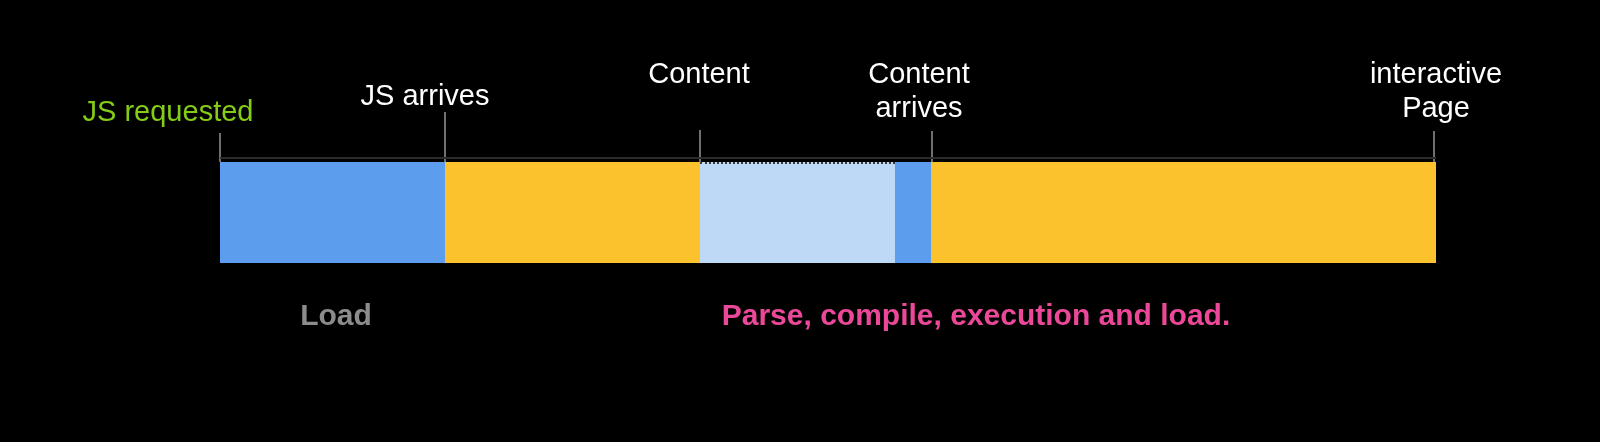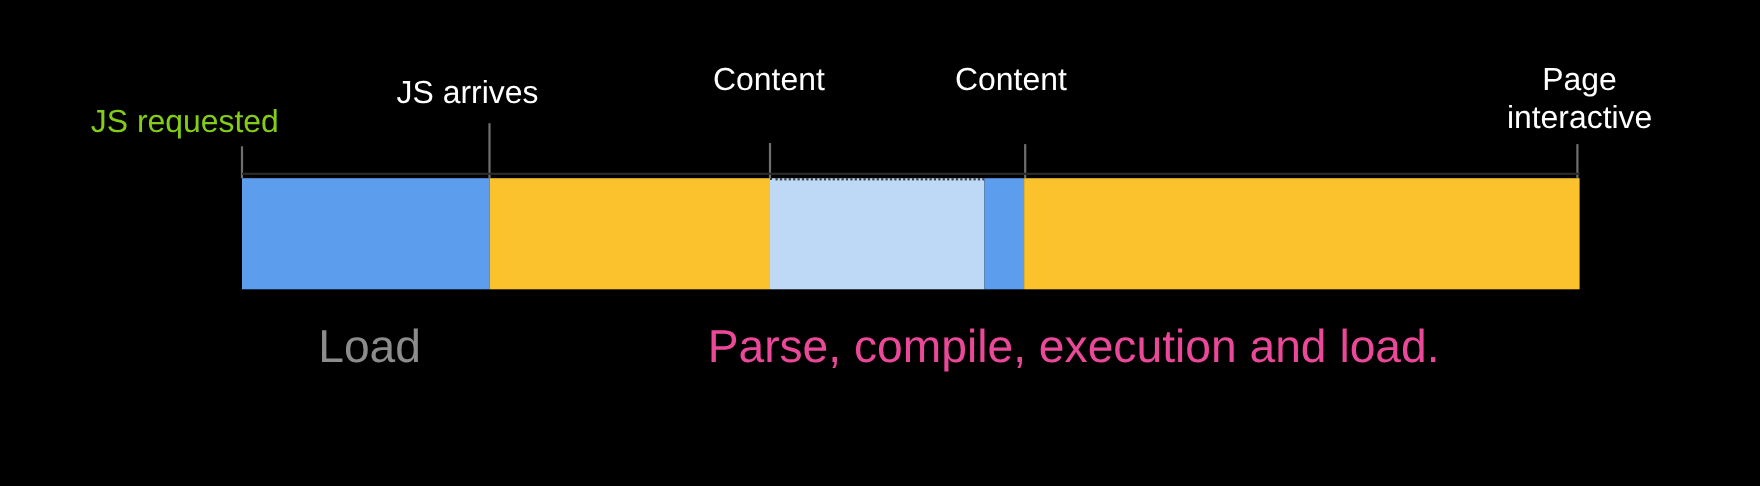--- a/index.html
+++ b/index.html
@@ -34,51 +34,52 @@
   .segment { height: 100%; box-sizing: border-box; }
   .segment.dotted-top { border-top: 2px dotted #3a3a3a; }
   .bar-topline {
     position: absolute;
     height: 2px;
     background: #2b2b2b;
   }
   .caption {
     position: absolute;
     transform: translateX(-50%);
-    font-size: 42px;
+    font-size: 30px;
     line-height: 52px;
     color: #8c8c8c;
     white-space: nowrap;
-    font-weight: 400;
+    font-weight: 700;
   }
 </style>
 </head>
 <body>
 
 <div class="stage" style="background: rgb(0, 0, 0);">
   <div class="markers-layer">
       <div class="marker-label" style="left: 168px; top: 94px; color: #84cc16;">
         <div>JS requested</div>
       </div>
       <div class="tick" style="left: 219px; top: 133px; height: 29px; background: rgb(111, 111, 111);"></div>
-      <div class="marker-label" style="left: 425px; top: 68px; color: rgb(255, 255, 255);">
+      <div class="marker-label" style="left: 425px; top: 78px; color: rgb(255, 255, 255);">
         <div>JS arrives</div>
       </div>
       <div class="tick" style="left: 444px; top: 112px; height: 50px; background: rgb(111, 111, 111);"></div>
       <div class="marker-label" style="left: 699px; top: 56px; color: rgb(255, 255, 255);">
         <div>Content</div>
       </div>
       <div class="tick" style="left: 699px; top: 130px; height: 32px; background: rgb(111, 111, 111);"></div>
       <div class="marker-label" style="left: 919px; top: 56px; color: rgb(255, 255, 255);">
         <div>Content</div>
+        <div>arrives</div>
       </div>
       <div class="tick" style="left: 931px; top: 131px; height: 31px; background: rgb(111, 111, 111);"></div>
       <div class="marker-label" style="left: 1436px; top: 56px; color: rgb(255, 255, 255);">
+        <div>interactive</div>
         <div>Page</div>
-        <div>interactive</div>
       </div>
       <div class="tick" style="left: 1433px; top: 131px; height: 31px; background: rgb(111, 111, 111);"></div>
     </div>
   <div class="bar-topline" style="left: 220px; top: 157px; width: 1216px;"></div>
   <div class="timeline-bar" style="left: 220px; top: 162px; width: 1216px; height: 101px;">
       <div class="segment" style="width: 225px; background: rgb(92, 157, 238);"></div>
       <div class="segment" style="width: 255px; background: rgb(251, 194, 45);"></div>
       <div class="segment dotted-top" style="width: 195px; background: rgb(190, 217, 246);"></div>
       <div class="segment" style="width: 36px; background: rgb(92, 157, 238);"></div>
       <div class="segment" style="width: 505px; background: rgb(251, 194, 45);"></div>

